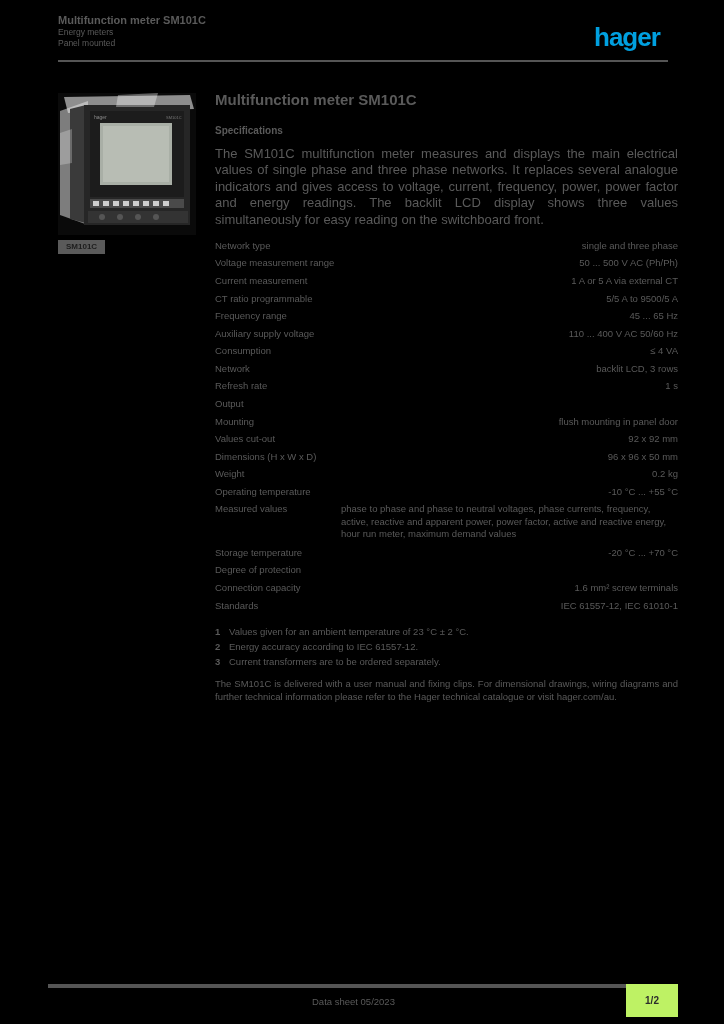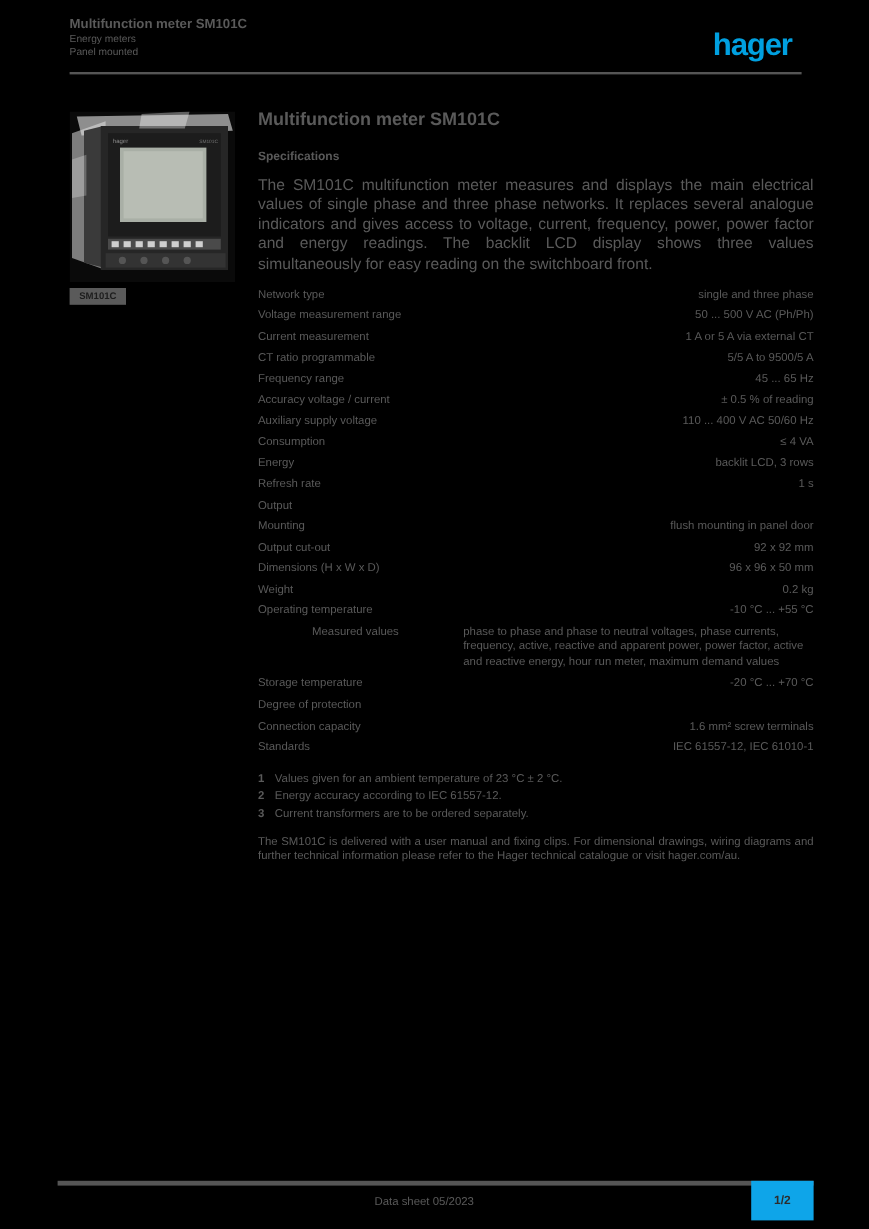--- a/index.html
+++ b/index.html
@@ -21,33 +21,33 @@
   
   .main{position:absolute;left:215px;top:92px;width:463px;color:#5a5a5a;}
   .main h1{margin:0;font-size:15px;font-weight:bold;color:#5a5a5a;line-height:1.1;}
   .subheading{margin-top:16px;font-size:10px;font-weight:bold;}
   .description{margin-top:10px;font-size:13px;line-height:1.28;text-align:justify;}
   .specs{margin-top:8px;}
   .spec-row{display:flex;justify-content:space-between;padding:3.2px 0;font-size:9.5px;line-height:1.18;}
   .spec-label{flex:0 0 auto;max-width:62%;}
   .spec-value{flex:1 1 auto;text-align:right;padding-left:12px;}
   .spec-row.wide{align-items:flex-start;}
-  .spec-row.wide .spec-label{flex:0 0 92px;max-width:92px;margin-left:45px;}
+  .spec-row.wide .spec-label{flex:0 0 92px;max-width:92px;}
   .spec-row.wide .spec-value{text-align:left;padding-left:34px;line-height:1.3;}
   .notes{margin-top:12px;font-size:9.5px;line-height:1.35;}
   .note{display:flex;margin-bottom:2px;}
   .note-num{flex:0 0 14px;font-weight:bold;}
   .footnote{margin-top:10px;font-size:9.5px;line-height:1.3;text-align:justify;}
 
   
   .ftr-rule{position:absolute;left:48px;top:984px;width:630px;height:4px;background:#555;}
   .ftr-site{position:absolute;left:55px;top:1047px;width:100px;background:#c4b5fd;color:#333;
     font-size:8.5px;padding:6px 7px 7px 7px;}
   .ftr-info{position:absolute;left:312px;top:996px;color:#5a5a5a;font-size:9.5px;}
-  .ftr-page{position:absolute;left:626px;top:984px;width:52px;height:33px;background:#0ea5e9;
+  .ftr-page{position:absolute;left:626px;top:984px;width:52px;height:33px;background:#bef264;
     color:#2c2c2c;font-size:10px;font-weight:bold;display:flex;align-items:center;justify-content:center;}
 </style>
 </head>
 <body>
 
 <div class="page">
 
   <div class="hdr-title">
     <div class="hdr-line1">Multifunction meter SM101C</div>
     <div class="hdr-line2">Energy meters</div>
@@ -108,48 +108,44 @@
         </div>
       <div class="spec-row">
           <span class="spec-label">CT ratio programmable</span>
           <span class="spec-value">5/5 A to 9500/5 A</span>
         </div>
       <div class="spec-row">
           <span class="spec-label">Frequency range</span>
           <span class="spec-value">45 ... 65 Hz</span>
         </div>
       <div class="spec-row">
-          <span class="spec-label">Accuracy voltage / current</span>
-          <span class="spec-value">± 0.5 % of reading</span>
-        </div>
-      <div class="spec-row">
           <span class="spec-label">Auxiliary supply voltage</span>
           <span class="spec-value">110 ... 400 V AC 50/60 Hz</span>
         </div>
       <div class="spec-row">
           <span class="spec-label">Consumption</span>
           <span class="spec-value">≤ 4 VA</span>
         </div>
       <div class="spec-row">
-          <span class="spec-label">Energy</span>
+          <span class="spec-label">Network</span>
           <span class="spec-value">backlit LCD, 3 rows</span>
         </div>
       <div class="spec-row">
           <span class="spec-label">Refresh rate</span>
           <span class="spec-value">1 s</span>
         </div>
       <div class="spec-row">
           <span class="spec-label">Output</span>
         </div>
       <div class="spec-row">
           <span class="spec-label">Mounting</span>
           <span class="spec-value">flush mounting in panel door</span>
         </div>
       <div class="spec-row">
-          <span class="spec-label">Output cut-out</span>
+          <span class="spec-label">Values cut-out</span>
           <span class="spec-value">92 x 92 mm</span>
         </div>
       <div class="spec-row">
           <span class="spec-label">Dimensions (H x W x D)</span>
           <span class="spec-value">96 x 96 x 50 mm</span>
         </div>
       <div class="spec-row">
           <span class="spec-label">Weight</span>
           <span class="spec-value">0.2 kg</span>
         </div>

